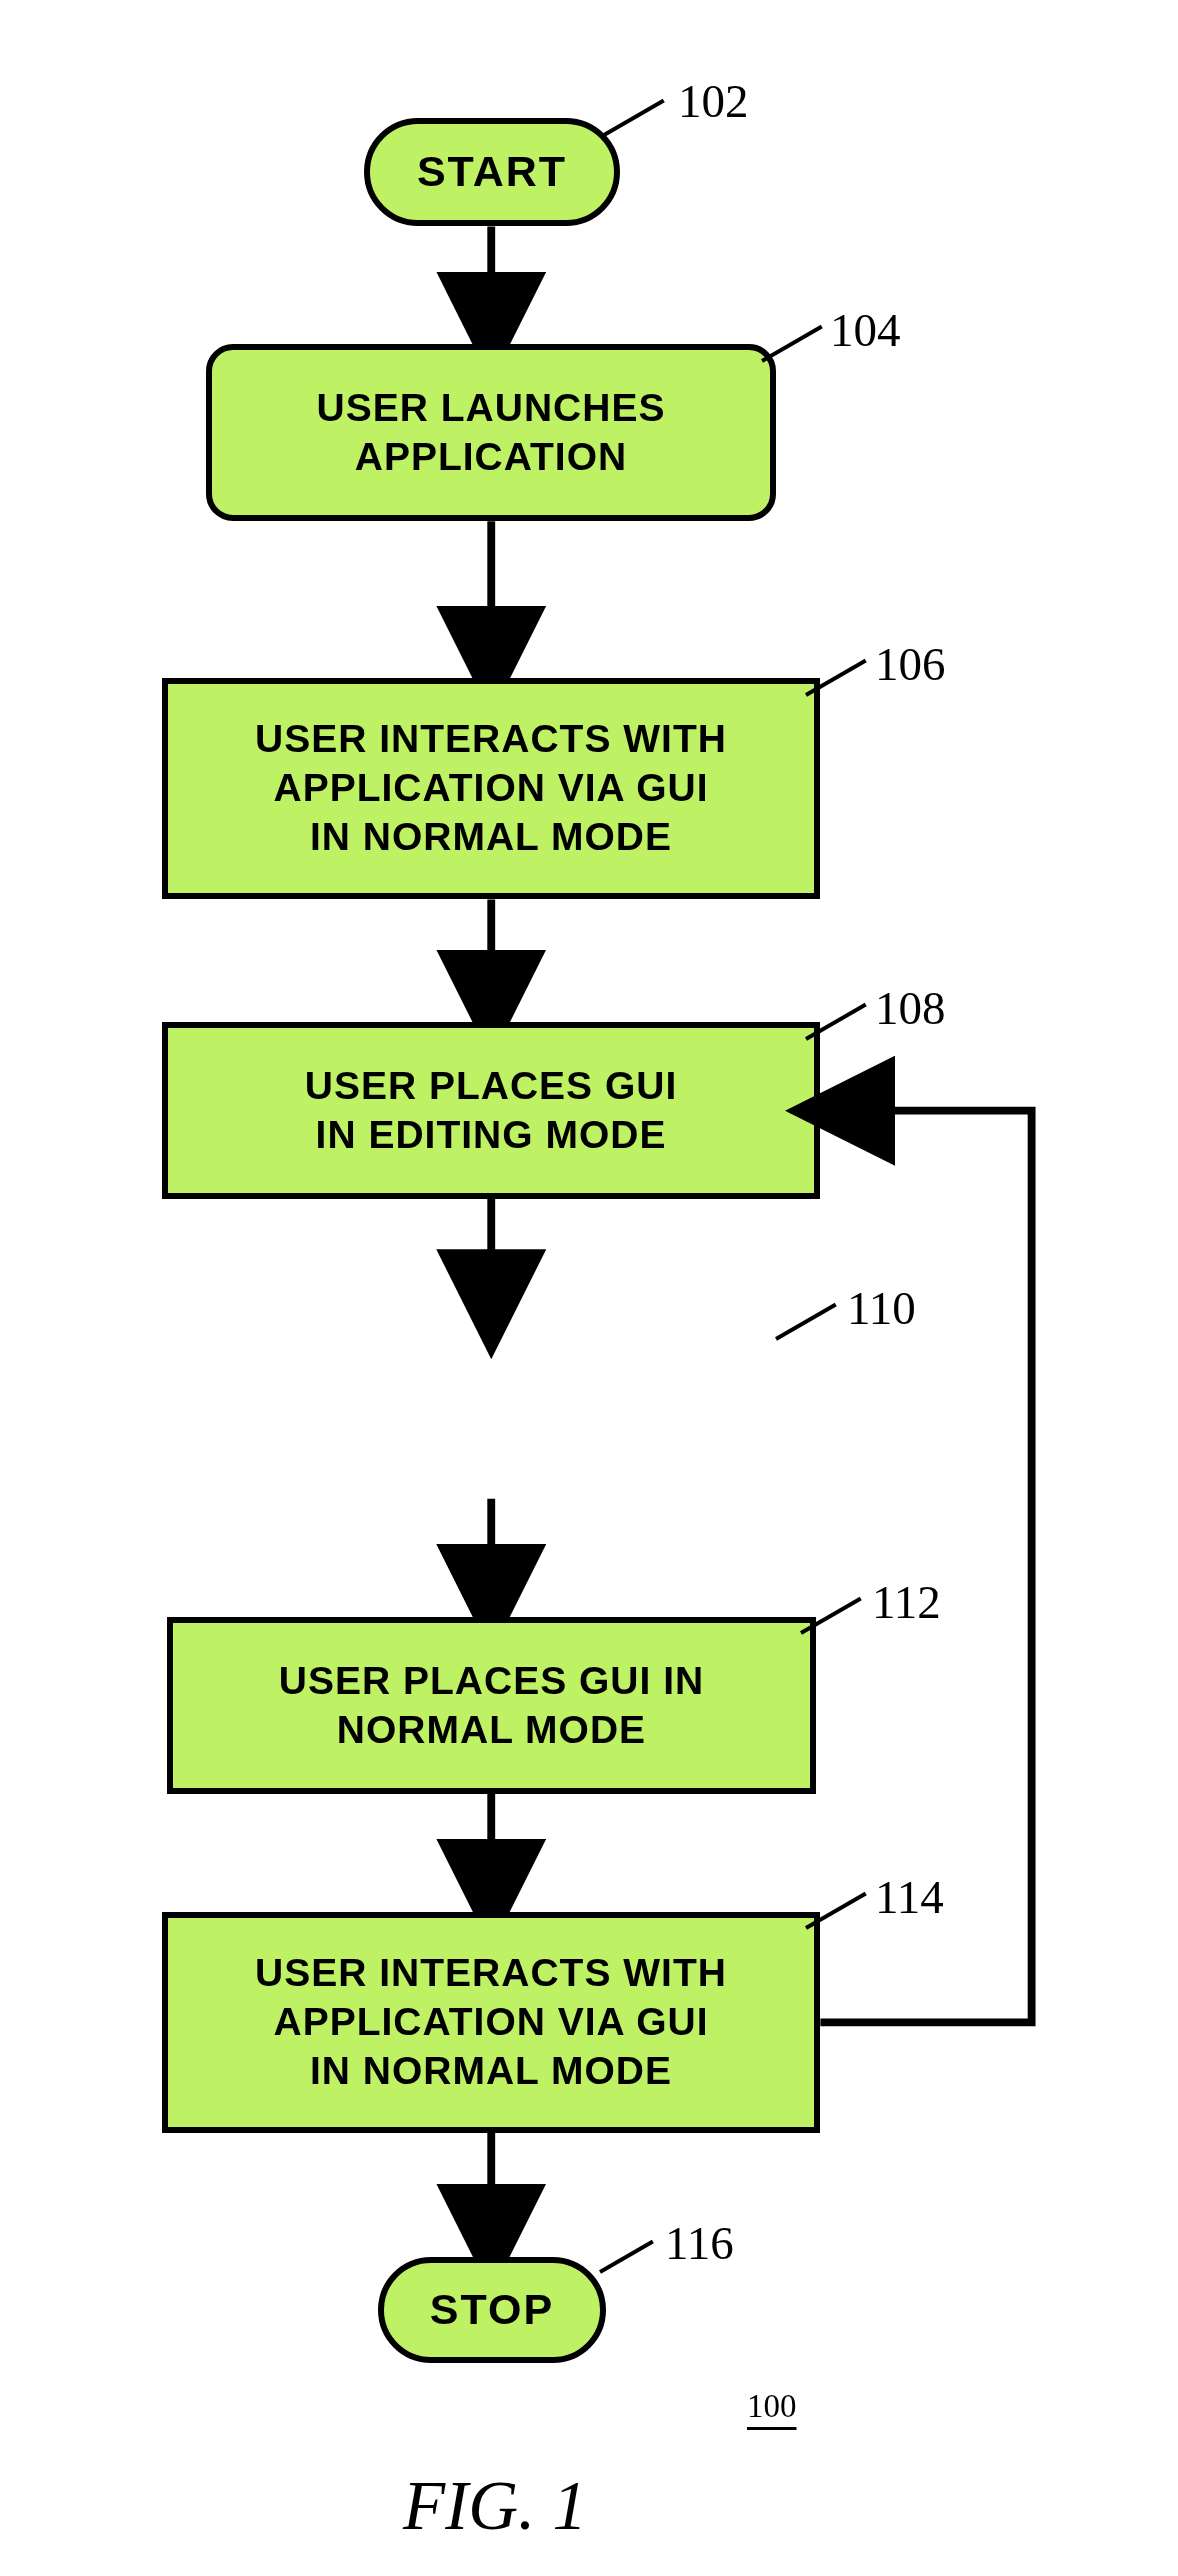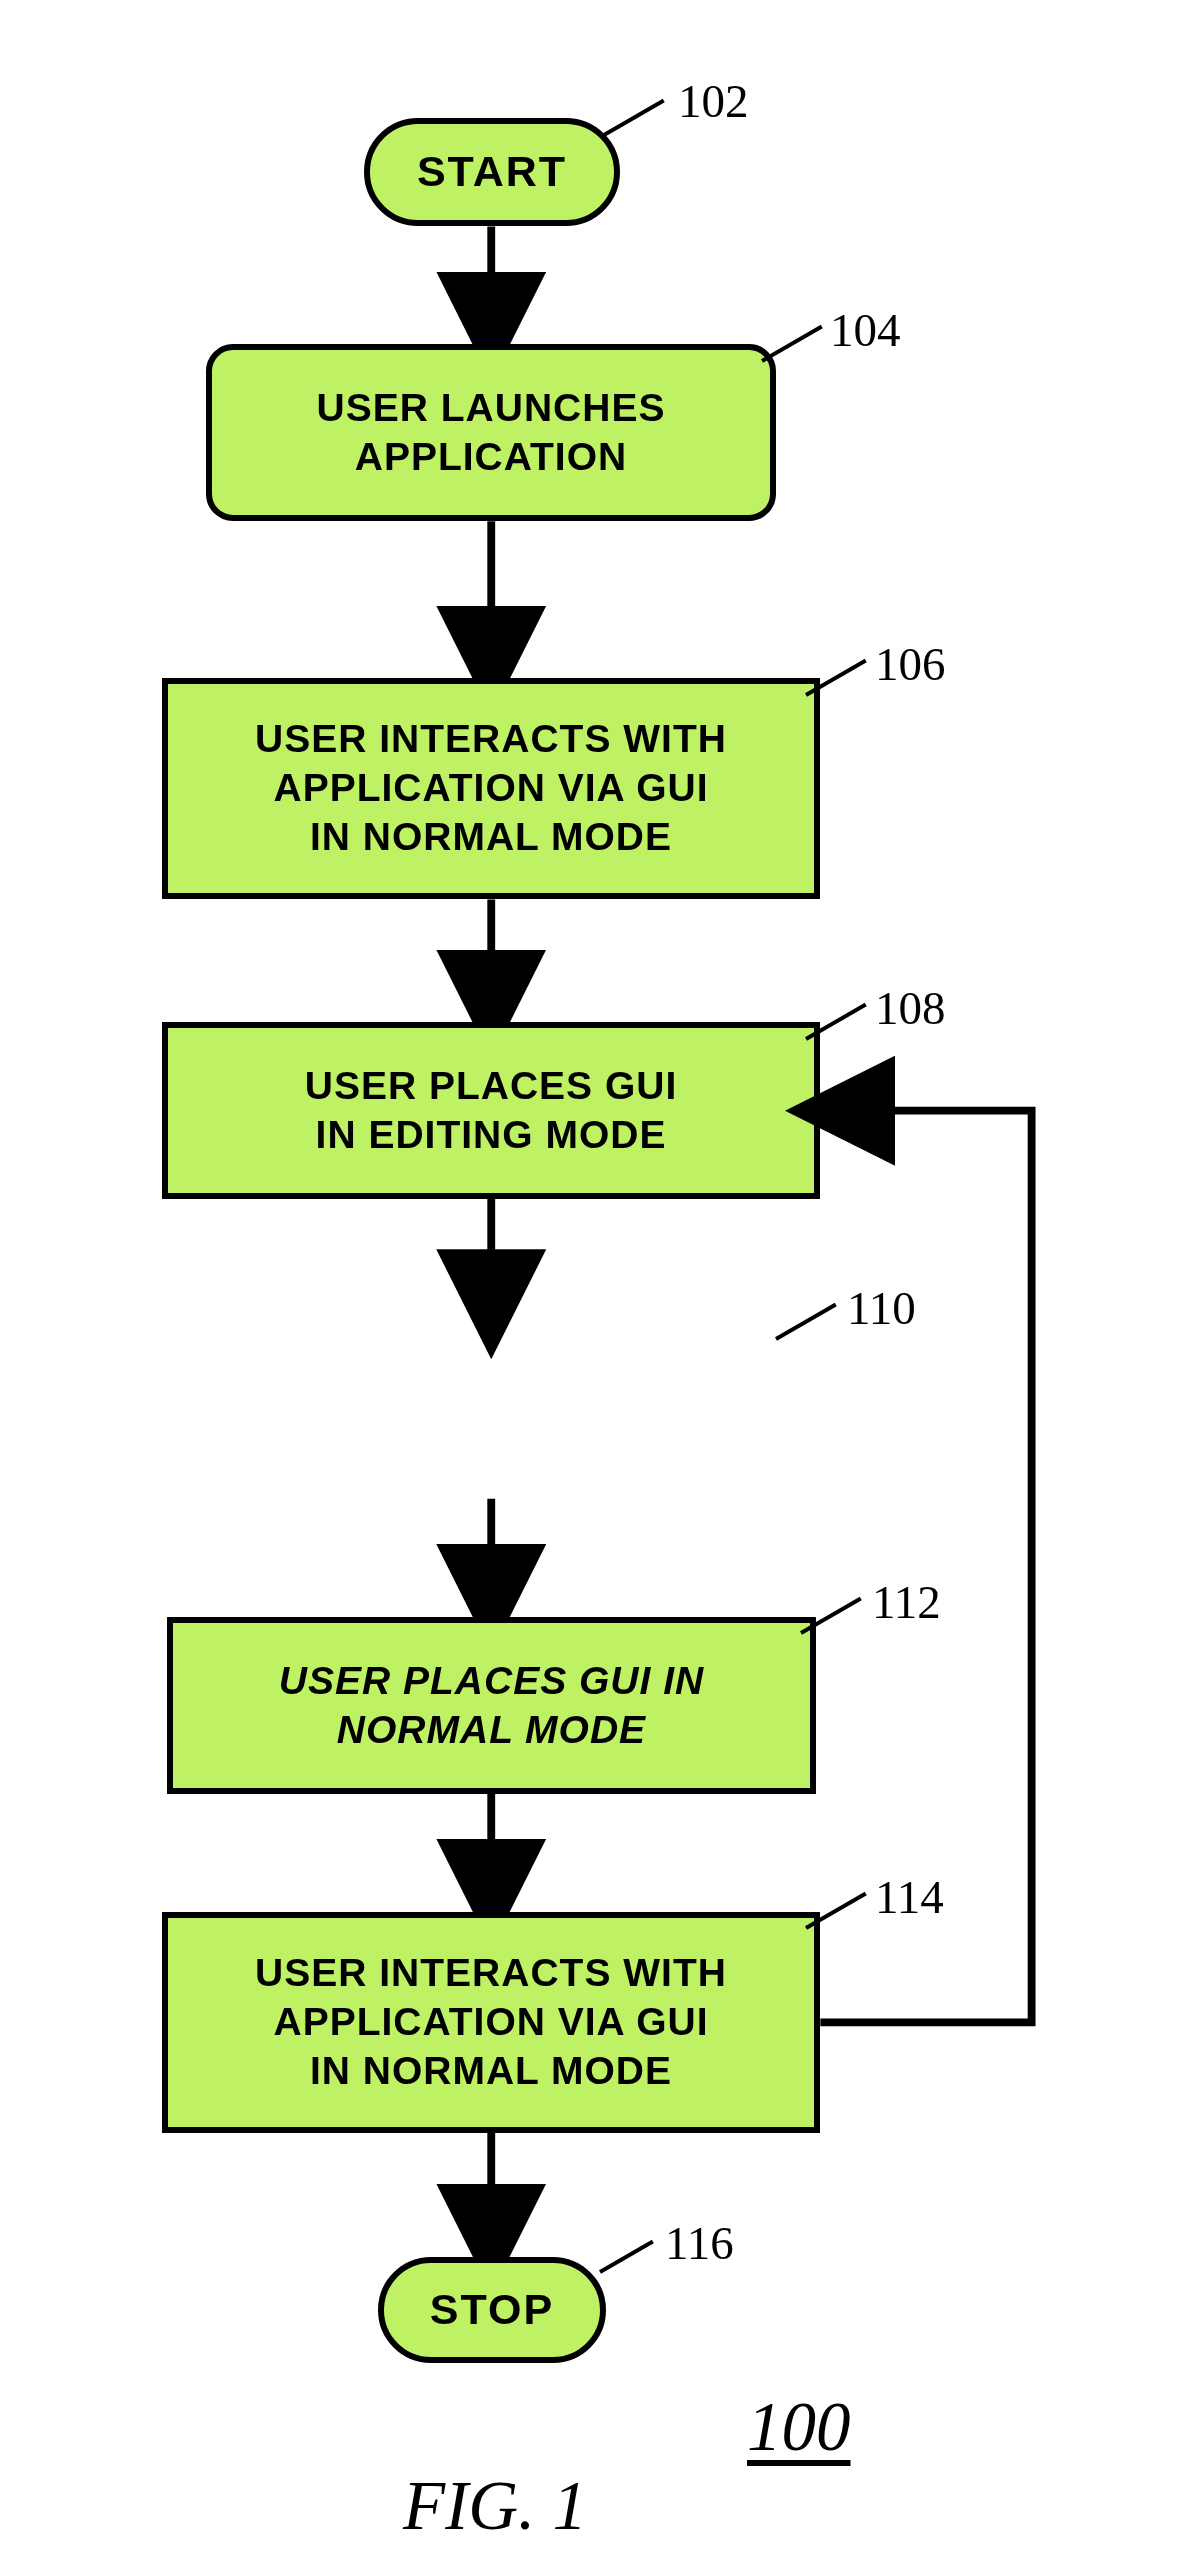--- a/index.html
+++ b/index.html
@@ -41,22 +41,21 @@
   }
   .num-label {
     position: absolute;
     font-family: 'Times New Roman', Times, serif;
     font-size: 47px;
     font-weight: 400;
   }
   .fig-num {
     position: absolute;
     font-family: 'Times New Roman', Times, serif;
-    font-style: italic;
-    font-size: 69px;
+    font-size: 33px;
     text-decoration: underline;
     text-underline-offset: 9.8px;
   }
   .fig-title {
     position: absolute;
     font-family: 'Times New Roman', Times, serif;
     font-weight: 400;
     font-style: italic;
     font-size: 69px;
   }
@@ -116,21 +115,21 @@
     <line x1="500" y1="1220" x2="500" y2="1327" stroke="#000" stroke-width="8" marker-end="url(#ah)"></line>
   </svg>
 
   <div class="callout-line" style="left:776px; top:1337px; width:69px; transform:rotate(-30deg);"></div>
   <div class="num-label" style="left:847px; top:1281px;">110</div>
 
   <svg class="arrow" style="left:0; top:0;" width="1178" height="2576" viewBox="0 0 1199 2621">
     <line x1="500" y1="1525" x2="500" y2="1627" stroke="#000" stroke-width="8" marker-end="url(#ah)"></line>
   </svg>
 
-  <div class="node process" style="left:167px; top:1617px; width:649px; height:177px;font-style:italic;">USER PLACES GUI IN
+  <div class="node process" style="left:167px; top:1617px; width:649px; height:177px;">USER PLACES GUI IN
 NORMAL MODE</div>
   <div class="callout-line" style="left:801px; top:1631px; width:69px; transform:rotate(-30deg);"></div>
   <div class="num-label" style="left:872px; top:1575px;">112</div>
 
   <svg class="arrow" style="left:0; top:0;" width="1178" height="2576" viewBox="0 0 1199 2621">
     <line x1="500" y1="1825" x2="500" y2="1927" stroke="#000" stroke-width="8" marker-end="url(#ah)"></line>
   </svg>
 
   <div class="node process" style="left:162px; top:1912px; width:658px; height:221px;">USER INTERACTS WITH
 APPLICATION VIA GUI

